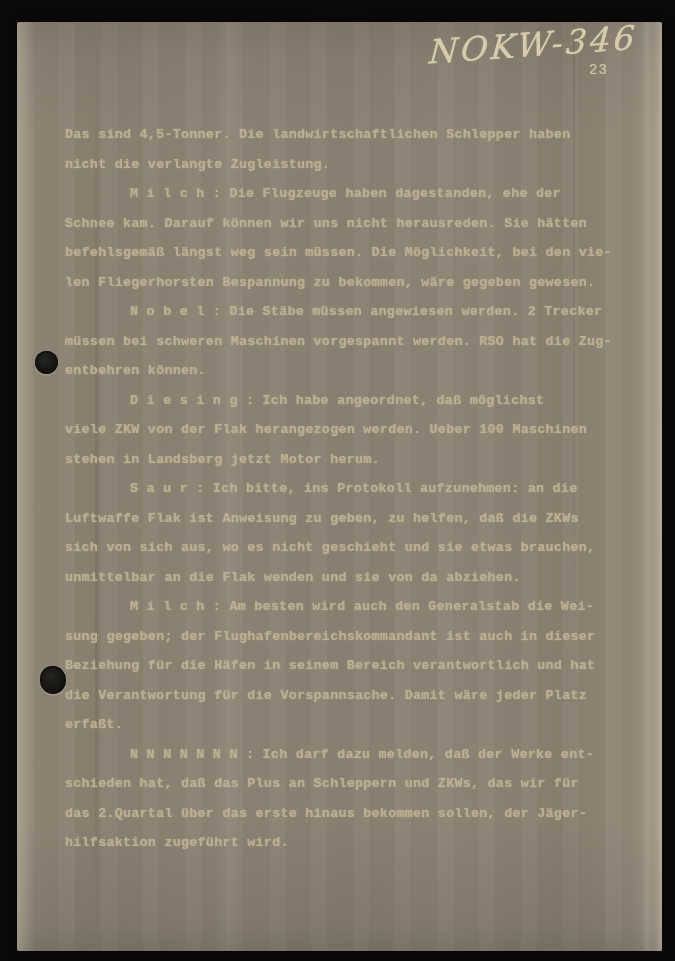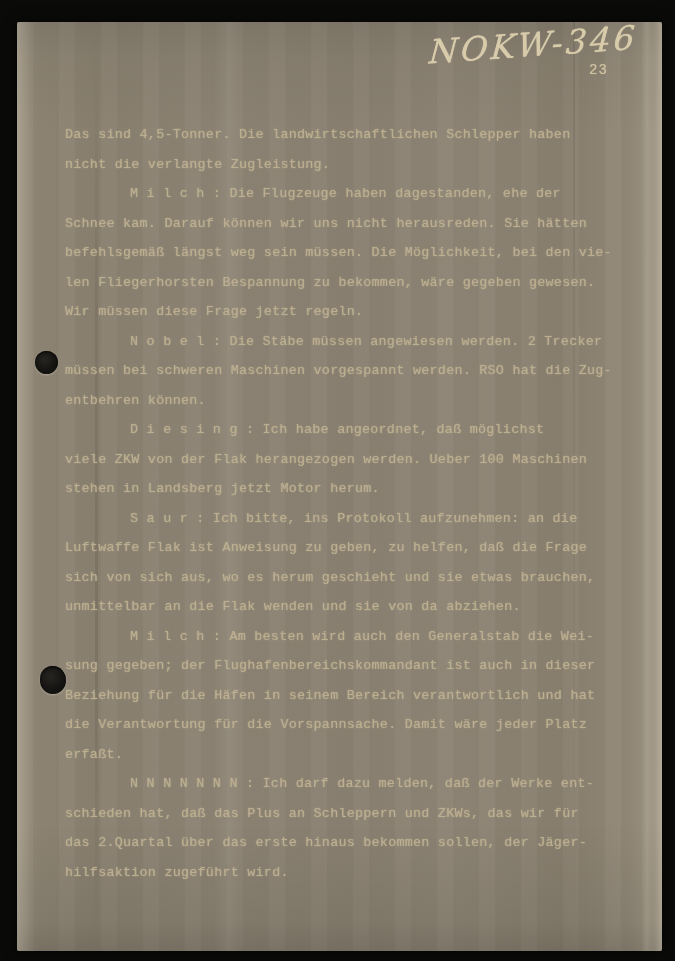--- a/index.html
+++ b/index.html
@@ -92,20 +92,21 @@
   }
   .line {
     font-family: "Liberation Mono", monospace;
     font-size: 13.4px;
     line-height: 29.5px;
     letter-spacing: 0.25px;
     color: #c0b294;
     opacity: 0.93;
     white-space: nowrap;
     text-shadow: 0 0 1.4px rgba(196,182,148,0.75), 0 0 3px rgba(170,158,126,0.30);
+    font-weight: bold;
   }
   .line.indent { padding-left: 65px; }
 </style>
 </head>
 <body>
 
 <div class="frame">
   <div class="page">
 
     <div class="edge-left"></div>
@@ -122,30 +123,29 @@
 
     <div class="pagenum">23</div>
 
     <div class="textblock">
         <div class="line">Das sind 4,5-Tonner. Die landwirtschaftlichen Schlepper haben</div>
         <div class="line">nicht die verlangte Zugleistung.</div>
         <div class="line indent">M i l c h :  Die Flugzeuge haben dagestanden, ehe der</div>
         <div class="line">Schnee kam. Darauf können wir uns nicht herausreden. Sie hätten</div>
         <div class="line">befehlsgemäß längst weg sein müssen. Die Möglichkeit, bei den vie-</div>
         <div class="line">len Fliegerhorsten Bespannung zu bekommen, wäre gegeben gewesen.</div>
-        <div class="line">Wir müssen diese Frage jetzt regeln.</div>
         <div class="line indent">N o b e l :  Die Stäbe müssen angewiesen werden. 2 Trecker</div>
         <div class="line">müssen bei schweren Maschinen vorgespannt werden. RSO hat die Zug-</div>
         <div class="line">entbehren können.</div>
         <div class="line indent">D i e s i n g :  Ich habe angeordnet, daß möglichst</div>
         <div class="line">viele ZKW von der Flak herangezogen werden. Ueber 100 Maschinen</div>
         <div class="line">stehen in Landsberg jetzt Motor herum.</div>
         <div class="line indent">S a u r :  Ich bitte, ins Protokoll aufzunehmen: an die</div>
-        <div class="line">Luftwaffe Flak ist Anweisung zu geben, zu helfen, daß die Frage</div>
-        <div class="line">sich von sich aus, wo es herum geschieht und sie etwas brauchen,</div>
+        <div class="line">Luftwaffe Flak ist Anweisung zu geben, zu helfen, daß die ZKWs</div>
+        <div class="line">sich von sich aus, wo es nicht geschieht und sie etwas brauchen,</div>
         <div class="line">unmittelbar an die Flak wenden und sie von da abziehen.</div>
         <div class="line indent">M i l c h :  Am besten wird auch den Generalstab die Wei-</div>
         <div class="line">sung gegeben; der Flughafenbereichskommandant ist auch in dieser</div>
         <div class="line">Beziehung für die Häfen in seinem Bereich verantwortlich und hat</div>
         <div class="line">die Verantwortung für die Vorspannsache. Damit wäre jeder Platz</div>
         <div class="line">erfaßt.</div>
         <div class="line indent">N N N N N N N :  Ich darf dazu melden, daß der Werke ent-</div>
         <div class="line">schieden hat, daß das Plus an Schleppern und ZKWs, das wir für</div>
         <div class="line">das 2.Quartal über das erste hinaus bekommen sollen, der Jäger-</div>
         <div class="line">hilfsaktion zugeführt wird.</div>

